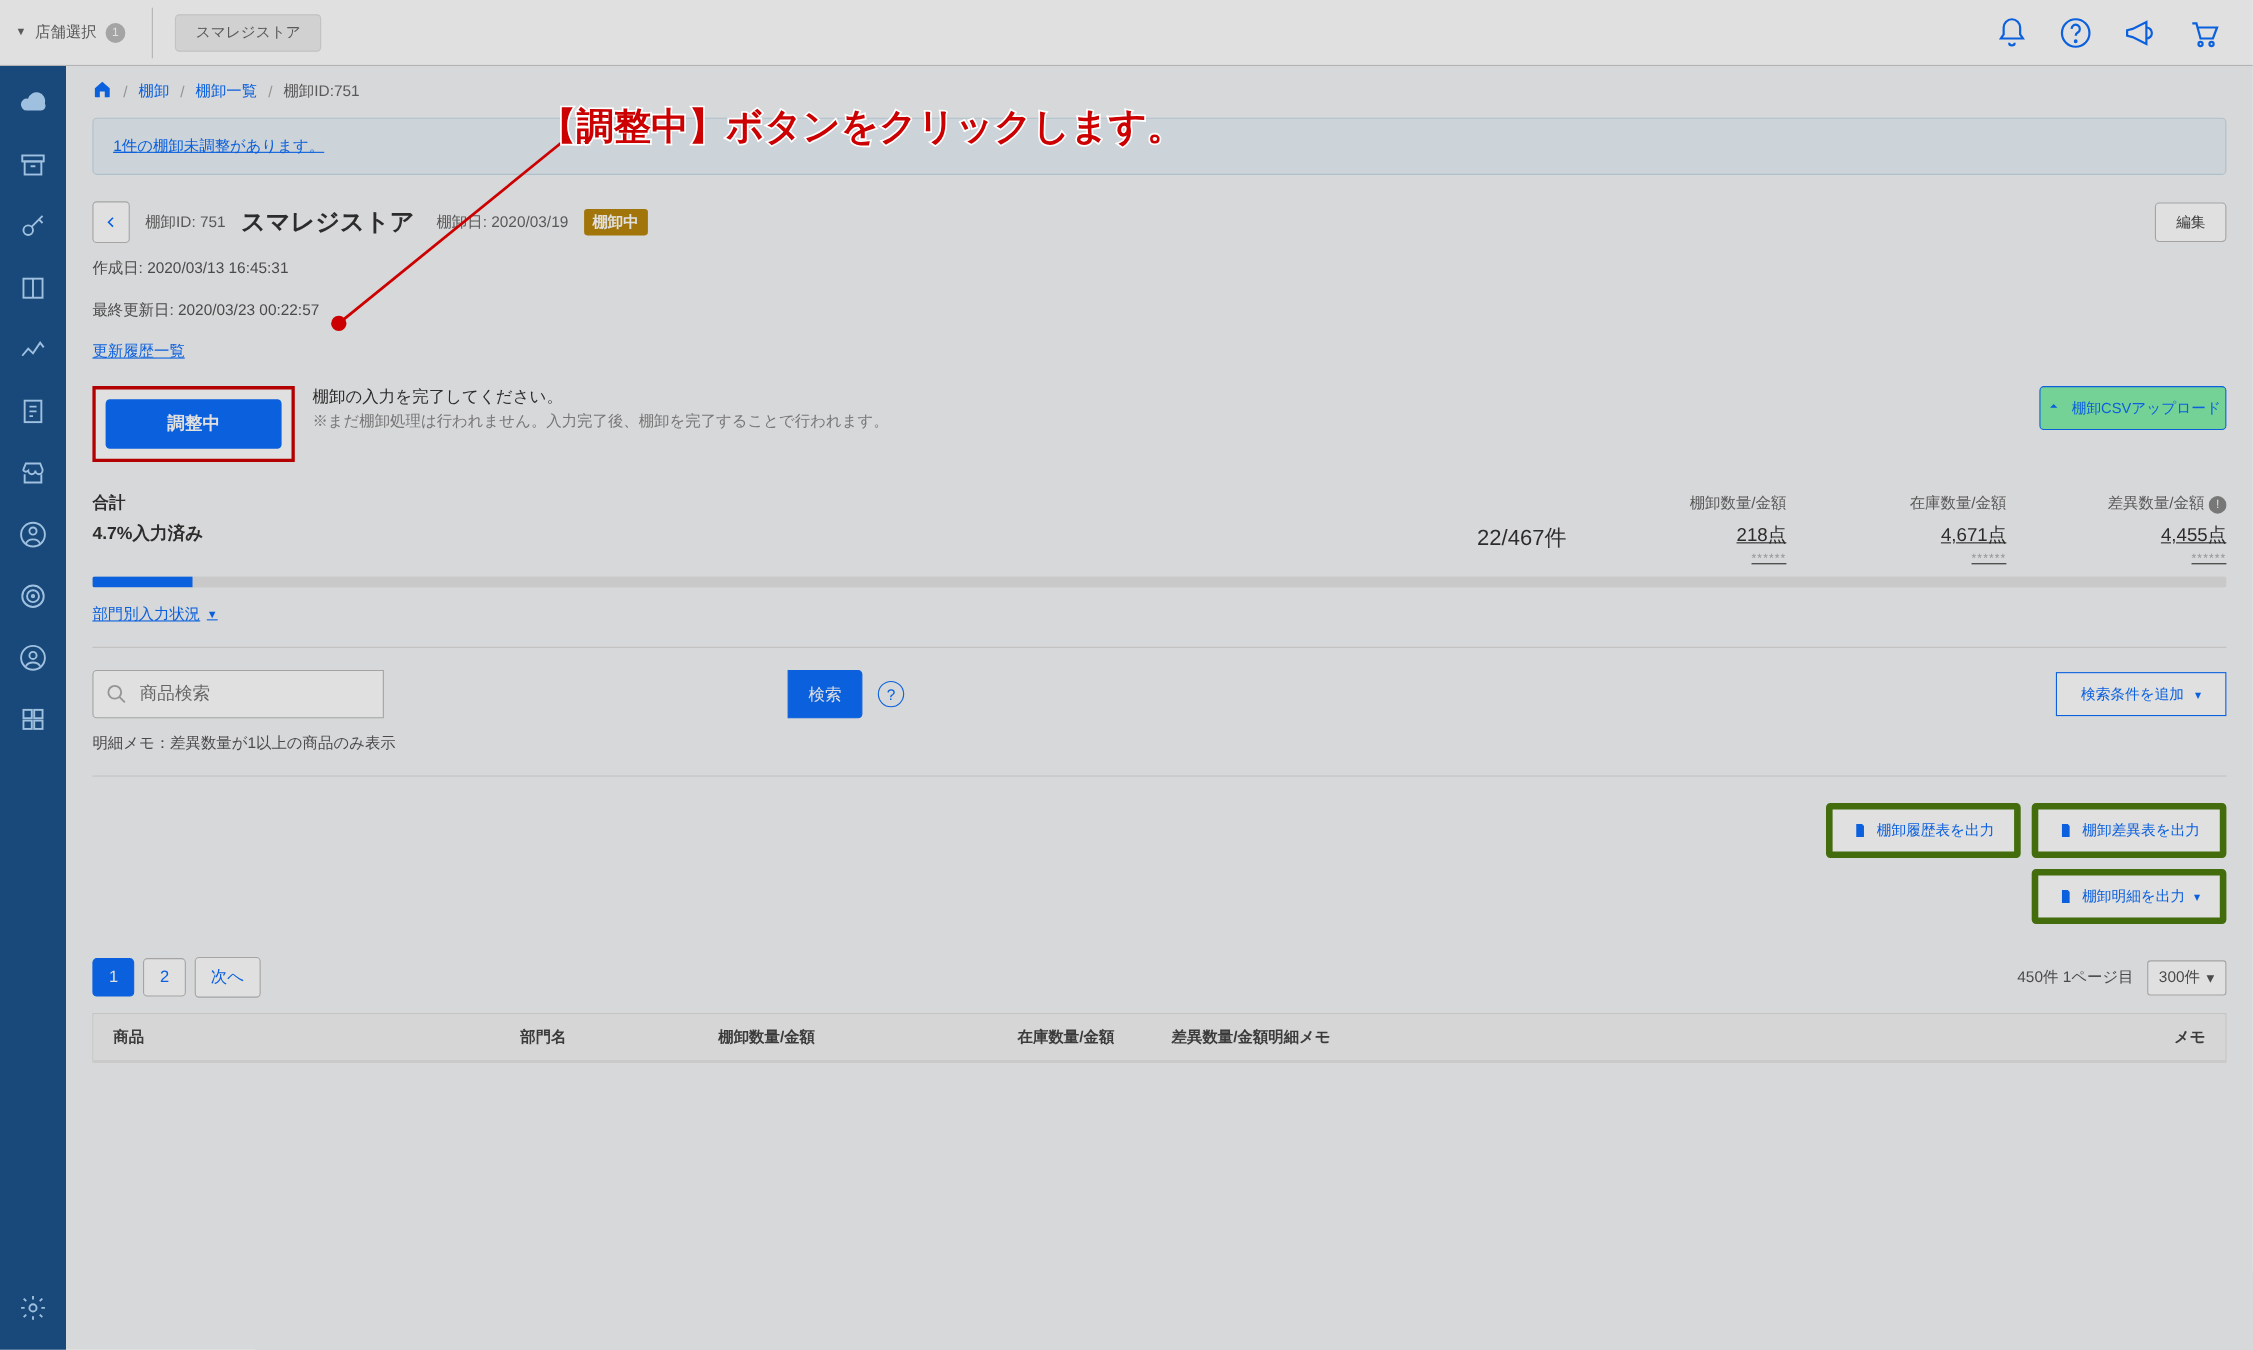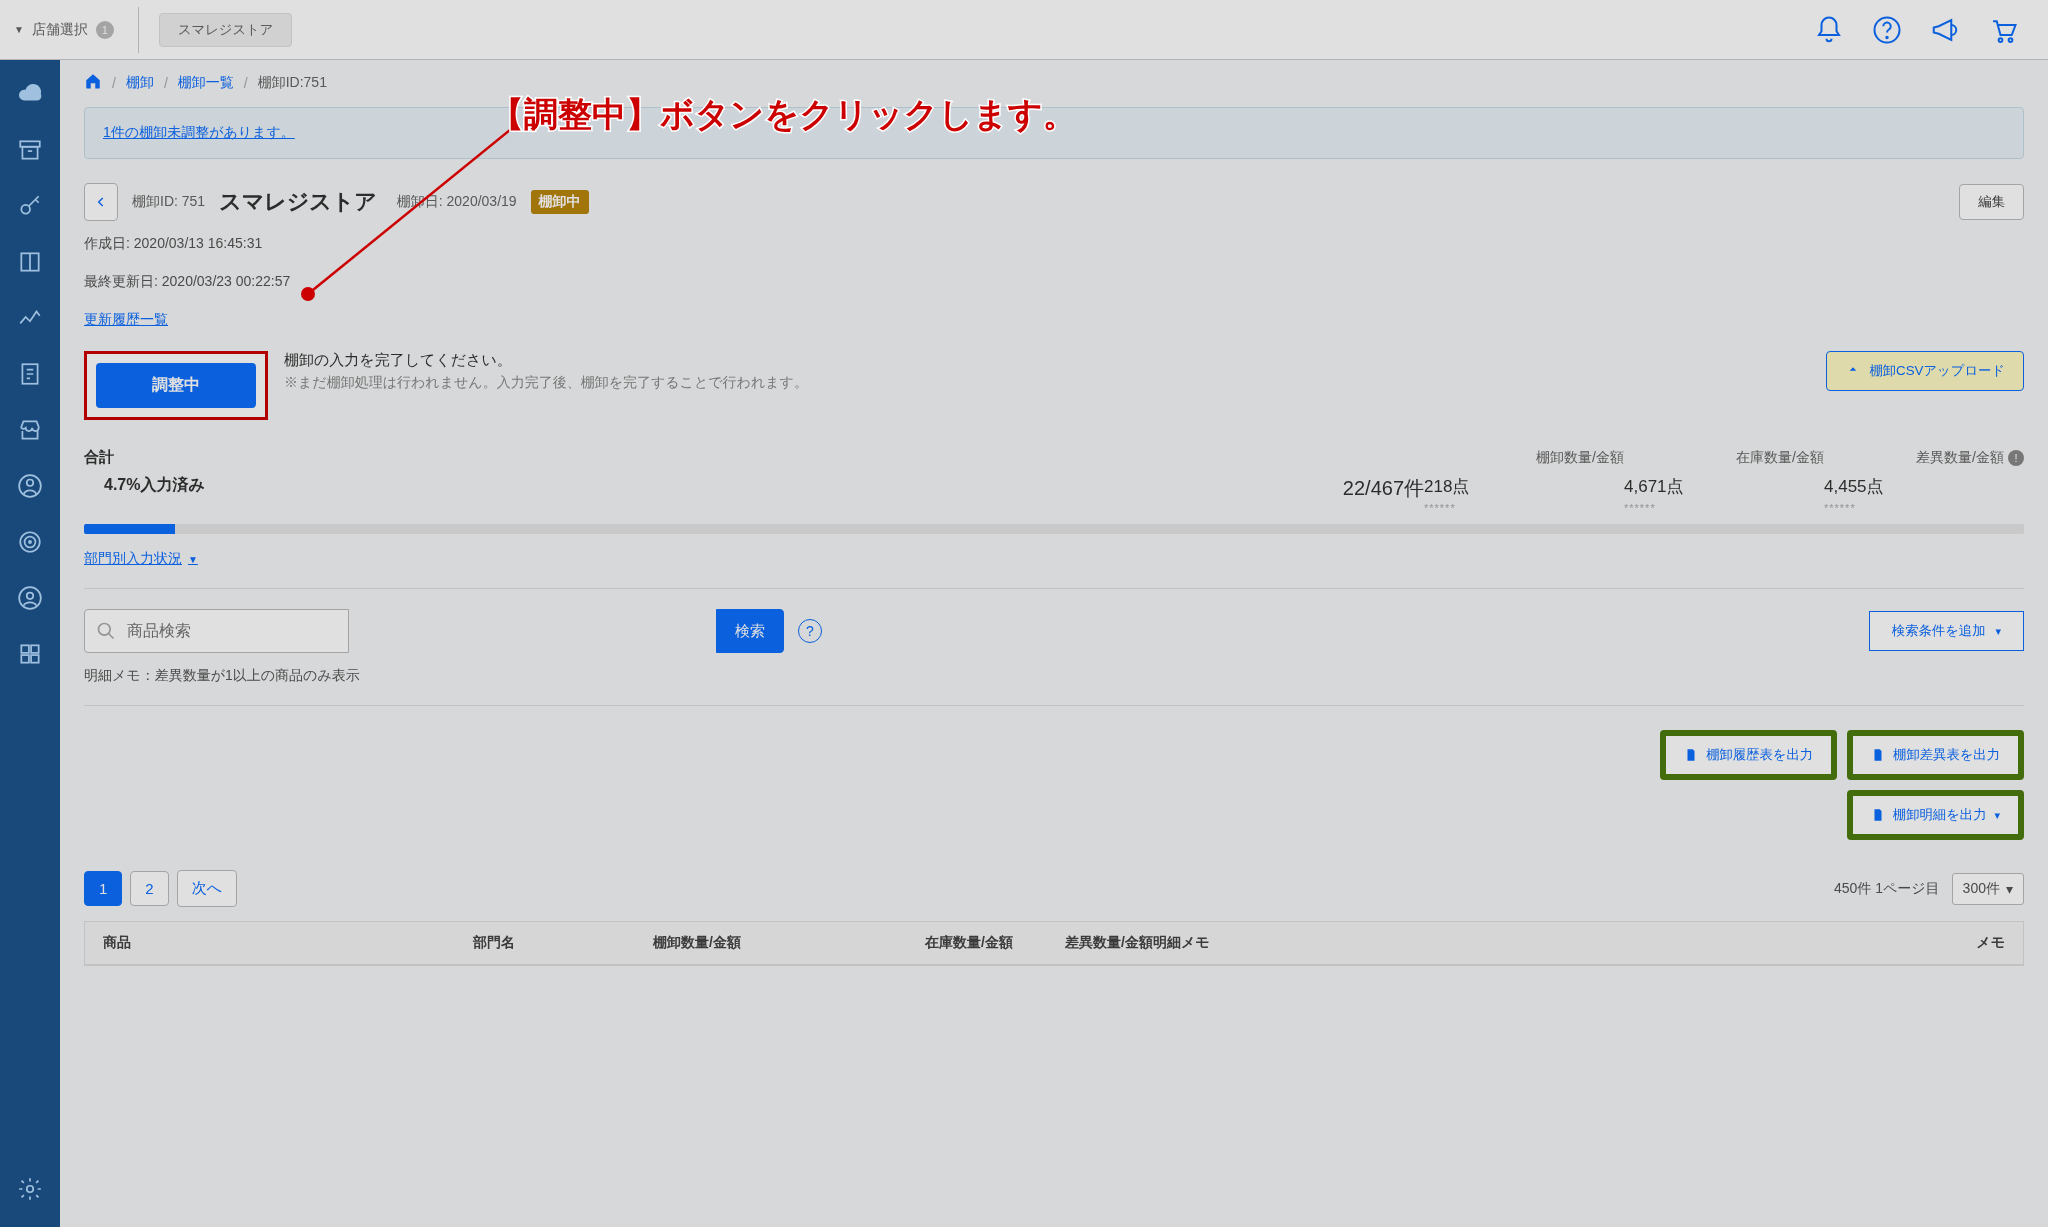--- a/index.html
+++ b/index.html
@@ -45,37 +45,37 @@
 .edit-btn { margin-left:auto; border:1px solid #bbb; background:#fff; border-radius:4px; padding:8px 18px; color:#444; cursor:pointer; }
 
 .meta-row { color:#555; display:flex; gap:20px; margin-bottom:22px;flex-direction:column; }
 .meta-row a { color:#0d6efd; text-decoration:underline; cursor:pointer; }
 
 .action-row { display:flex; align-items:flex-start; gap:16px; margin-bottom:28px; position:relative; }
 .adjust-wrap { position:relative; background:#fff; padding:12px; z-index:20; box-shadow: 0 0 0 3px #cc0000 inset; }
 .adjust-btn { background:#0d6efd; color:#fff; border:none; border-radius:4px; padding:12px 56px; font-size:16px; font-weight:600; cursor:pointer; }
 .action-text .l1 { color:#333; font-size:15px; }
 .action-text .l2 { color:#888; font-size:14px; margin-top:4px; }
-.csv-btn { margin-left:auto; border:1px solid #0d6efd; color:#0d6efd; background:#fef9c3; border-radius:4px; padding:10px 18px; display:flex; gap:8px; align-items:flex-end; cursor:pointer; }
+.csv-btn { margin-left:auto; border:1px solid #0d6efd; color:#0d6efd; background:#86efac; border-radius:4px; padding:10px 4px; display:flex; gap:8px; align-items:flex-end; cursor:pointer; }
 .csv-btn svg { width:16px; height:16px; fill:#0d6efd; }
 
 .summary { margin-bottom:16px; }
 .summary-head { display:flex; align-items:flex-end; font-size:14px; color:#666; }
 .summary-head .title { font-size:15px; color:#333; font-weight:600; }
 .summary-head .col { width:200px; text-align:right; }
 .summary-head .info-dot { display:inline-flex; width:16px; height:16px; background:#888; color:#fff; border-radius:8px; align-items:center; justify-content:center; font-size:11px; margin-left:4px; }
 .summary-body { display:flex; align-items:flex-start; margin-top:8px; }
 .summary-body .pct { font-weight:700; font-size:16px; }
 .summary-body .ratio { color:#333; font-size:20px; text-align:right; flex:1; }
-.summary-body .col { width:200px; text-align:left; }
+.summary-body .col { width:200px; text-align:right;text-decoration:underline; }
 .summary-body .val { font-size:17px; }
 .summary-body .stars { color:#aaa; font-size:11px; margin-top:4px; letter-spacing:1px; }
 .progress { height:10px; background:#e5e5e5; border-radius:2px; margin-top:10px; overflow:hidden; }
 .progress .bar { height:100%; background:#0d6efd; width:4.7%; }
-.grid-body-left { display:flex; flex:1;margin-left:20px; }
+.grid-body-left { display:flex; flex:1; }
 .grid-body-left > div:first-child { flex:0 0 45%; }
 
 .dept-link { color:#0d6efd; text-decoration:underline; cursor:pointer; display:inline-flex; align-items:center; gap:6px; margin-top:16px; }
 .dept-link .caret { font-size:10px; }
 
 .search-block { border-top:1px solid #ddd; border-bottom:1px solid #ddd; padding:20px 0; margin-top:20px; }
 .search-row { display:flex; gap:14px; align-items:center; }
 .search-group { display:flex; flex:0 0 700px; }
 .search-input { flex:1; border:1px solid #bbb; border-radius:4px 0 0 4px; padding:12px 14px 12px 42px; font-size:16px; background:#fff; outline:none; }
 .search-input-wrap { position:relative; flex:1; }

